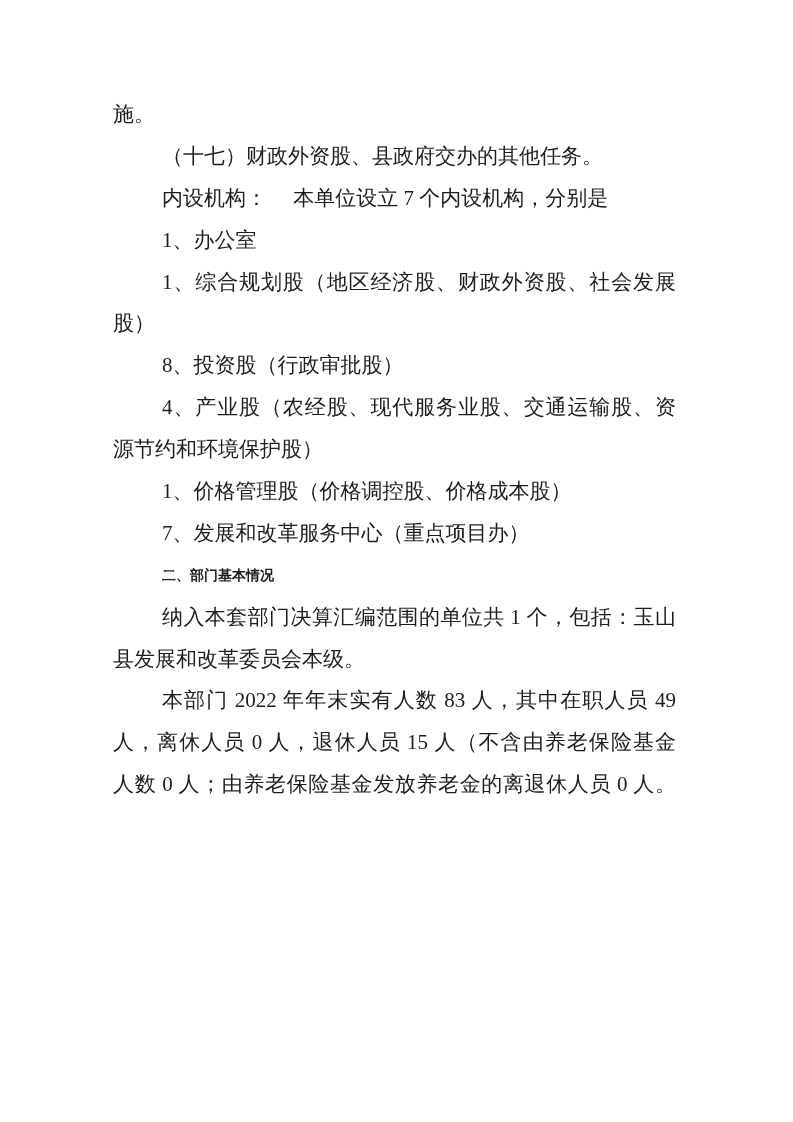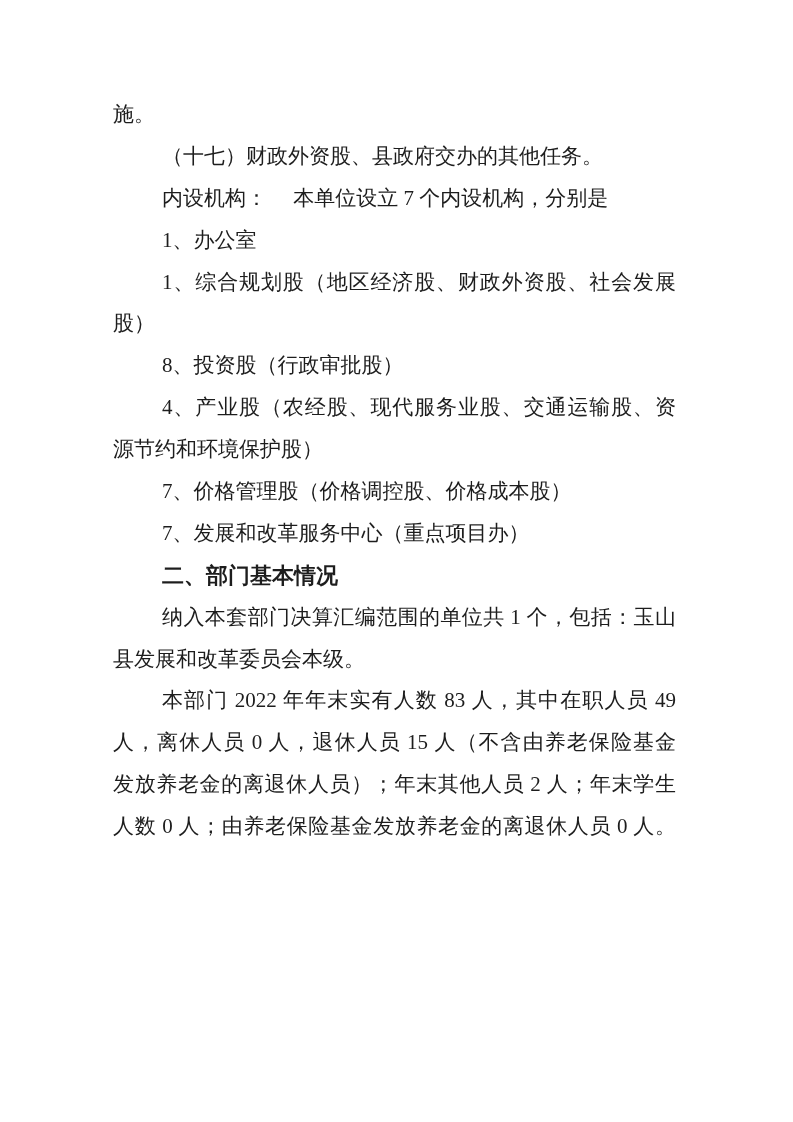--- a/index.html
+++ b/index.html
@@ -33,40 +33,39 @@
     padding-left: 49px;
   }
   .line.justify {
     white-space: normal;
     text-align: justify;
     text-align-last: justify;
   }
   .line.heading {
     font-family: "Liberation Sans", "DejaVu Sans", sans-serif;
     font-weight: 700;
-    font-size: 22px;
+    font-size: 14px;
   }
 </style>
 </head>
 <body>
 
 <div class="page" style="background: rgb(255, 255, 255); color: rgb(29, 29, 29);">
   <div class="content">
       <div class="line">施。</div>
       <div class="line indent">（十七）财政外资股、县政府交办的其他任务。</div>
       <div class="line indent">内设机构：　 本单位设立 7 个内设机构，分别是</div>
       <div class="line indent">1、办公室</div>
       <div class="line indent justify">1、综合规划股（地区经济股、财政外资股、社会发展</div>
       <div class="line">股）</div>
       <div class="line indent">8、投资股（行政审批股）</div>
       <div class="line indent justify">4、产业股（农经股、现代服务业股、交通运输股、资</div>
       <div class="line">源节约和环境保护股）</div>
-      <div class="line indent">7、价格管理股（价格调控股、价格成本股）</div>
+      <div class="line indent">1、价格管理股（价格调控股、价格成本股）</div>
       <div class="line indent">7、发展和改革服务中心（重点项目办）</div>
       <div class="line indent heading">二、部门基本情况</div>
       <div class="line indent justify">纳入本套部门决算汇编范围的单位共 1 个，包括：玉山</div>
       <div class="line">县发展和改革委员会本级。</div>
       <div class="line indent justify">本部门 2022 年年末实有人数 83 人，其中在职人员 49</div>
       <div class="line justify">人，离休人员 0 人，退休人员 15 人（不含由养老保险基金</div>
-      <div class="line justify">发放养老金的离退休人员）；年末其他人员 2 人；年末学生</div>
       <div class="line justify">人数 0 人；由养老保险基金发放养老金的离退休人员 0 人。</div>
     </div>
 </div>
 
 </body></html>

